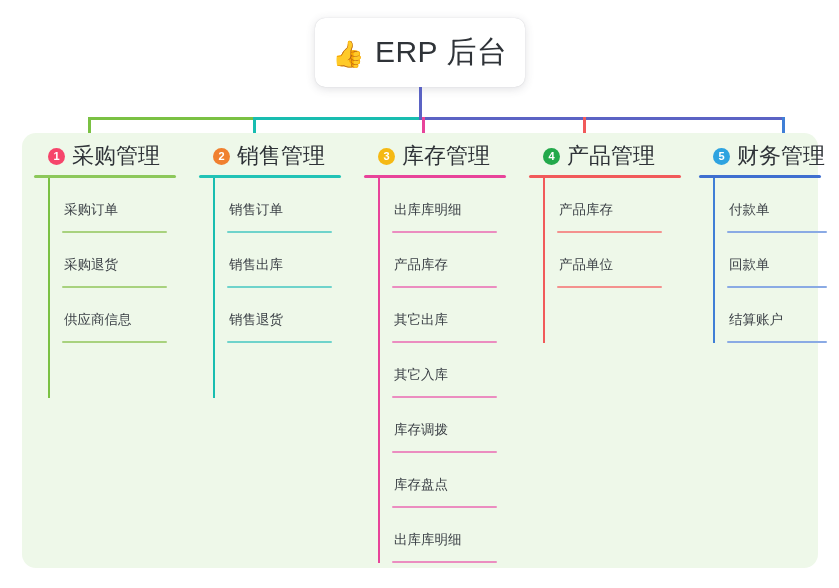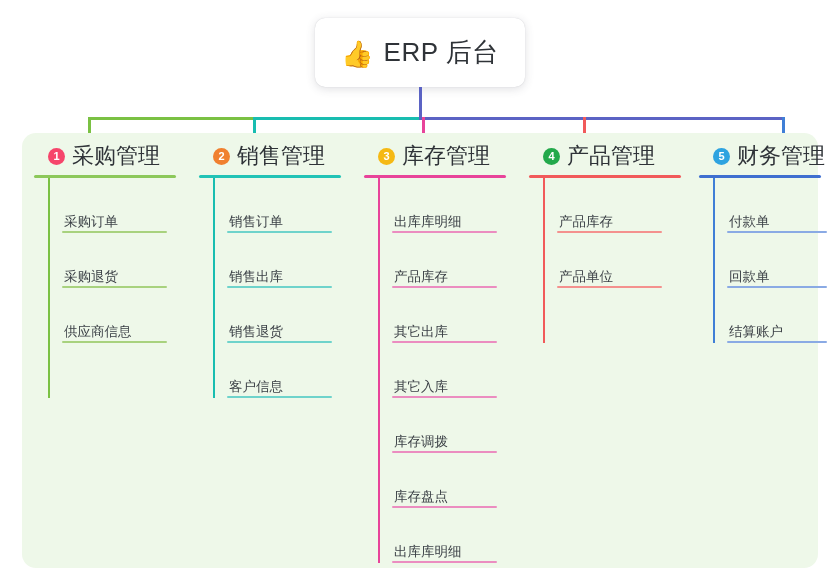--- a/index.html
+++ b/index.html
@@ -36,21 +36,21 @@
     align-items: center;
     gap: 10px;
   }
   #root-card .thumb {
     font-size: 26px;
     line-height: 1;
     display: inline-block;
     transform: translateY(1px);
   }
   #root-card .root-title {
-    font-size: 26px;
+    font-size: 30px;
     color: #2f3338;
     letter-spacing: 0.5px;
     white-space: nowrap;
   }
 
   
   .conn {
     position: absolute;
   }
 
@@ -117,21 +117,21 @@
     height: 55px;
     box-sizing: border-box;
     display: flex;
     align-items: flex-end;
     padding-left: 16px;
   }
   .item-label {
     font-size: 13.5px;
     color: #3a3f45;
     white-space: nowrap;
-    padding-bottom: 2px;
+    padding-bottom: 14px;
   }
   .item-rule {
     position: absolute;
     left: 14px;
     bottom: 0;
     height: 2px;
     border-radius: 1px;
   }
 </style>
 </head>
@@ -194,24 +194,20 @@
           <div class="item-rule" style="background: rgb(110, 211, 203); width: 105px;"></div>
         </div>
         <div class="item">
           <span class="item-label">销售出库</span>
           <div class="item-rule" style="background: rgb(110, 211, 203); width: 105px;"></div>
         </div>
         <div class="item">
           <span class="item-label">销售退货</span>
           <div class="item-rule" style="background: rgb(110, 211, 203); width: 105px;"></div>
         </div>
-        <div class="item">
-          <span class="item-label">客户信息</span>
-          <div class="item-rule" style="background: rgb(110, 211, 203); width: 105px;"></div>
-        </div>
       </div>
     </div>
     <div class="column" style="left: 364px; width: 150px;">
       <div class="col-head">
         <span class="badge" style="background: rgb(245, 185, 20);">3</span>
         <span class="col-title">库存管理</span>
       </div>
       <div class="head-rule" style="background: rgb(232, 68, 154); width: 142px;"></div>
       <div class="items">
         <div class="spine" style="background: rgb(232, 68, 154); height: 385px;"></div>

